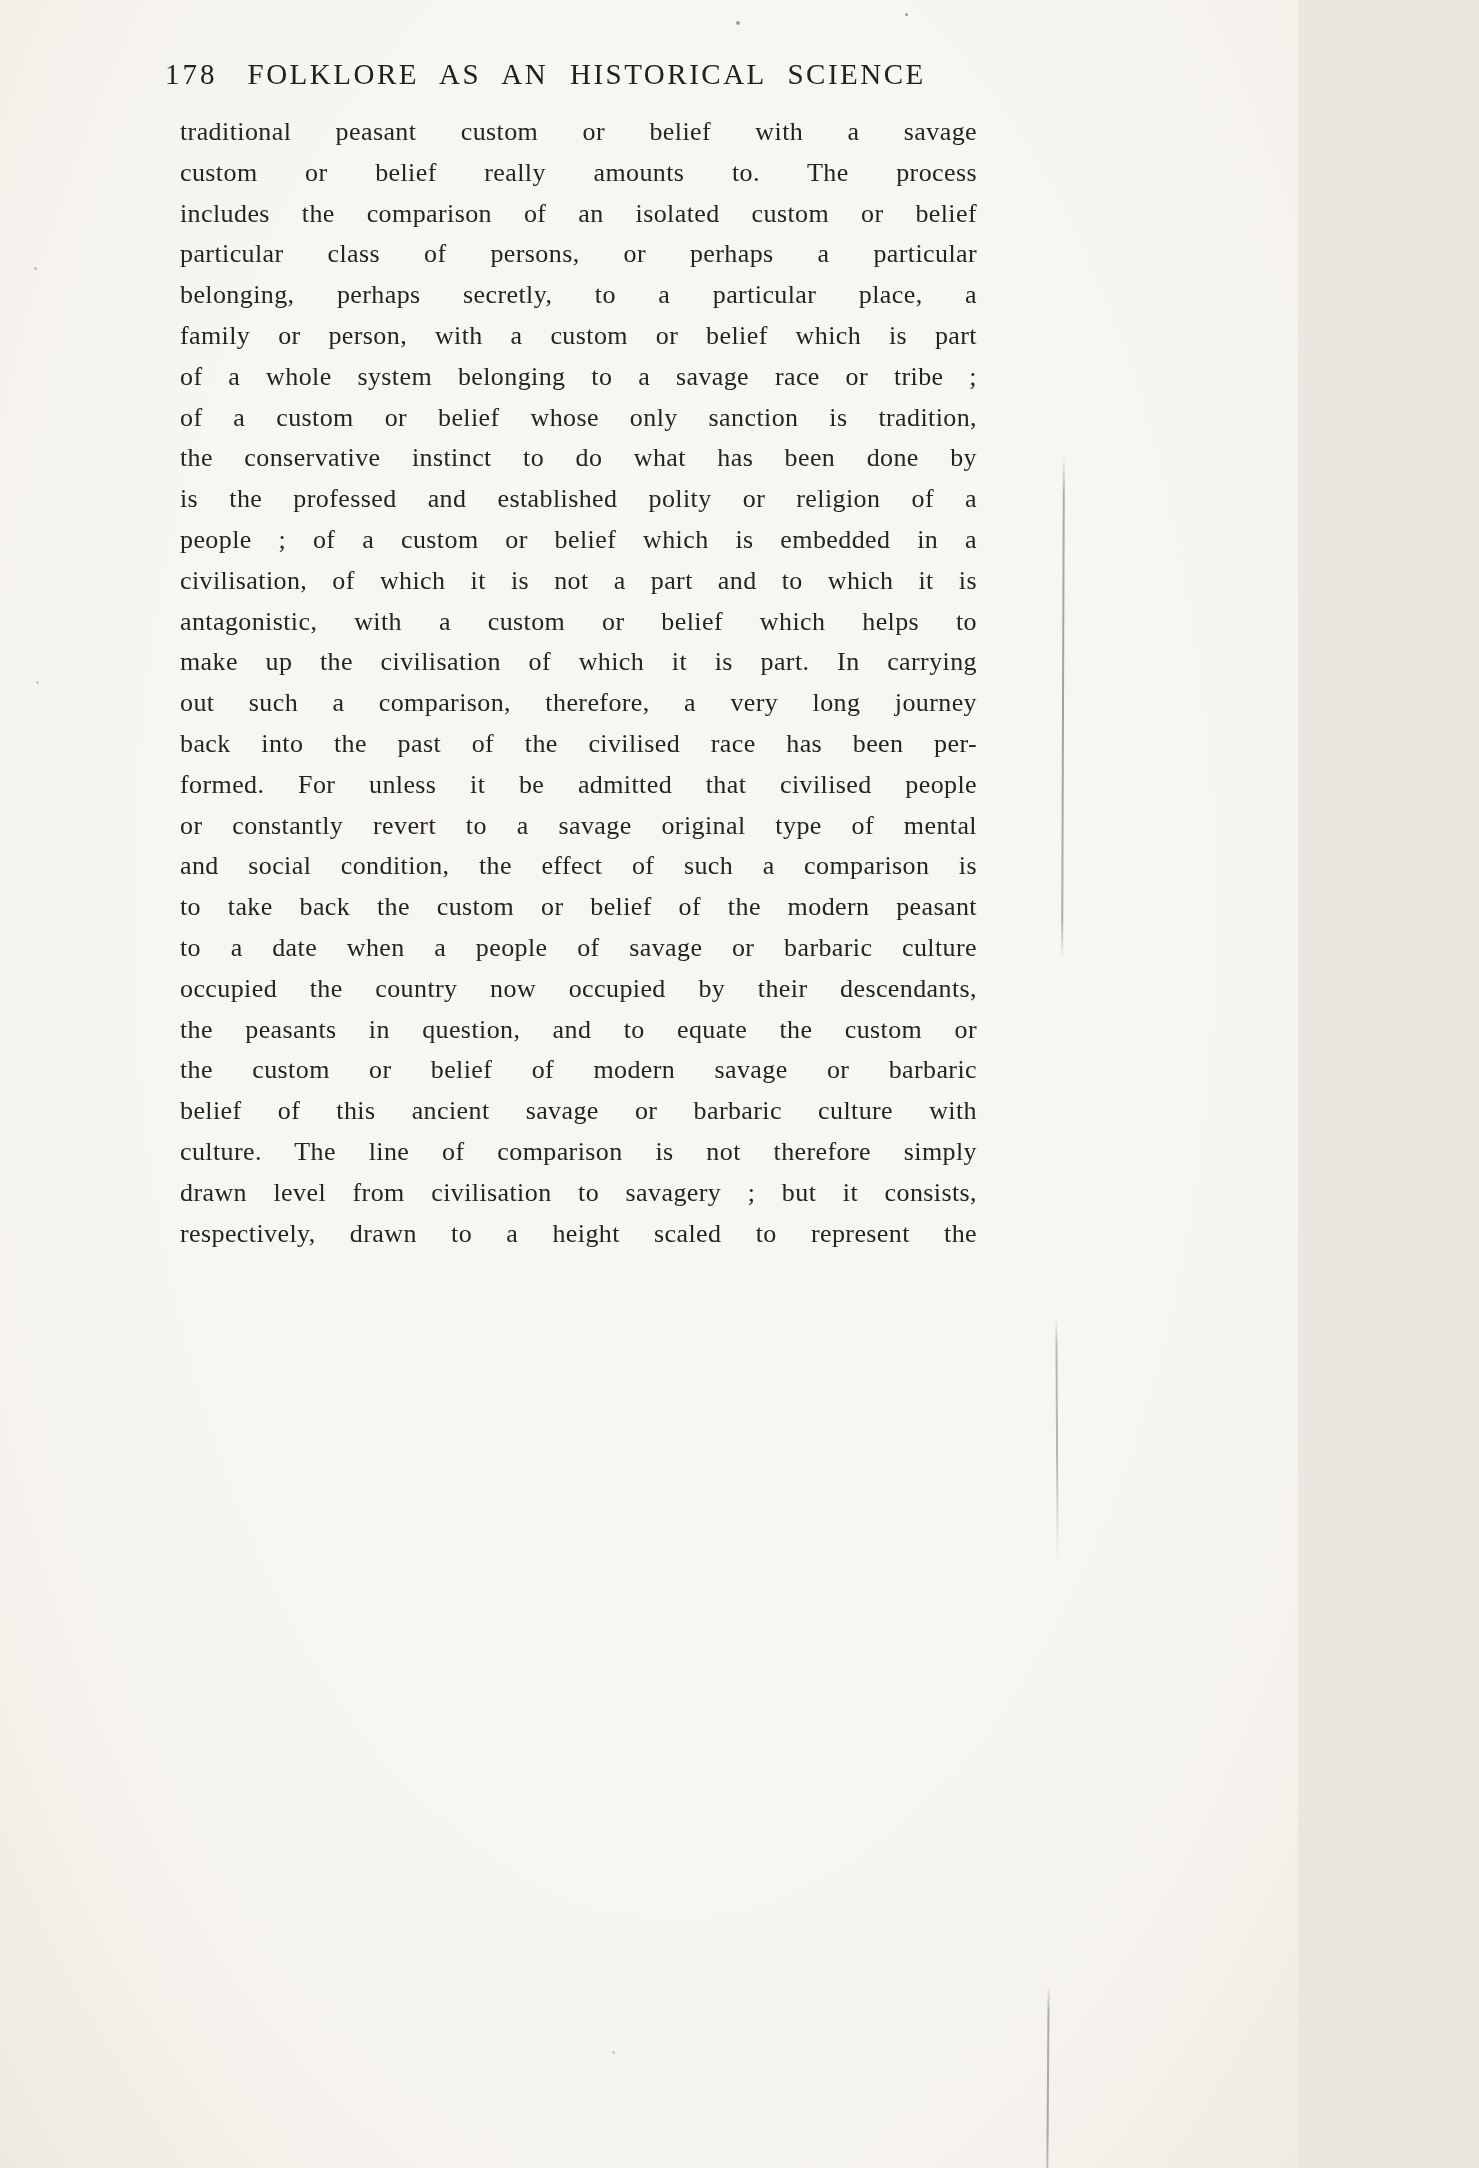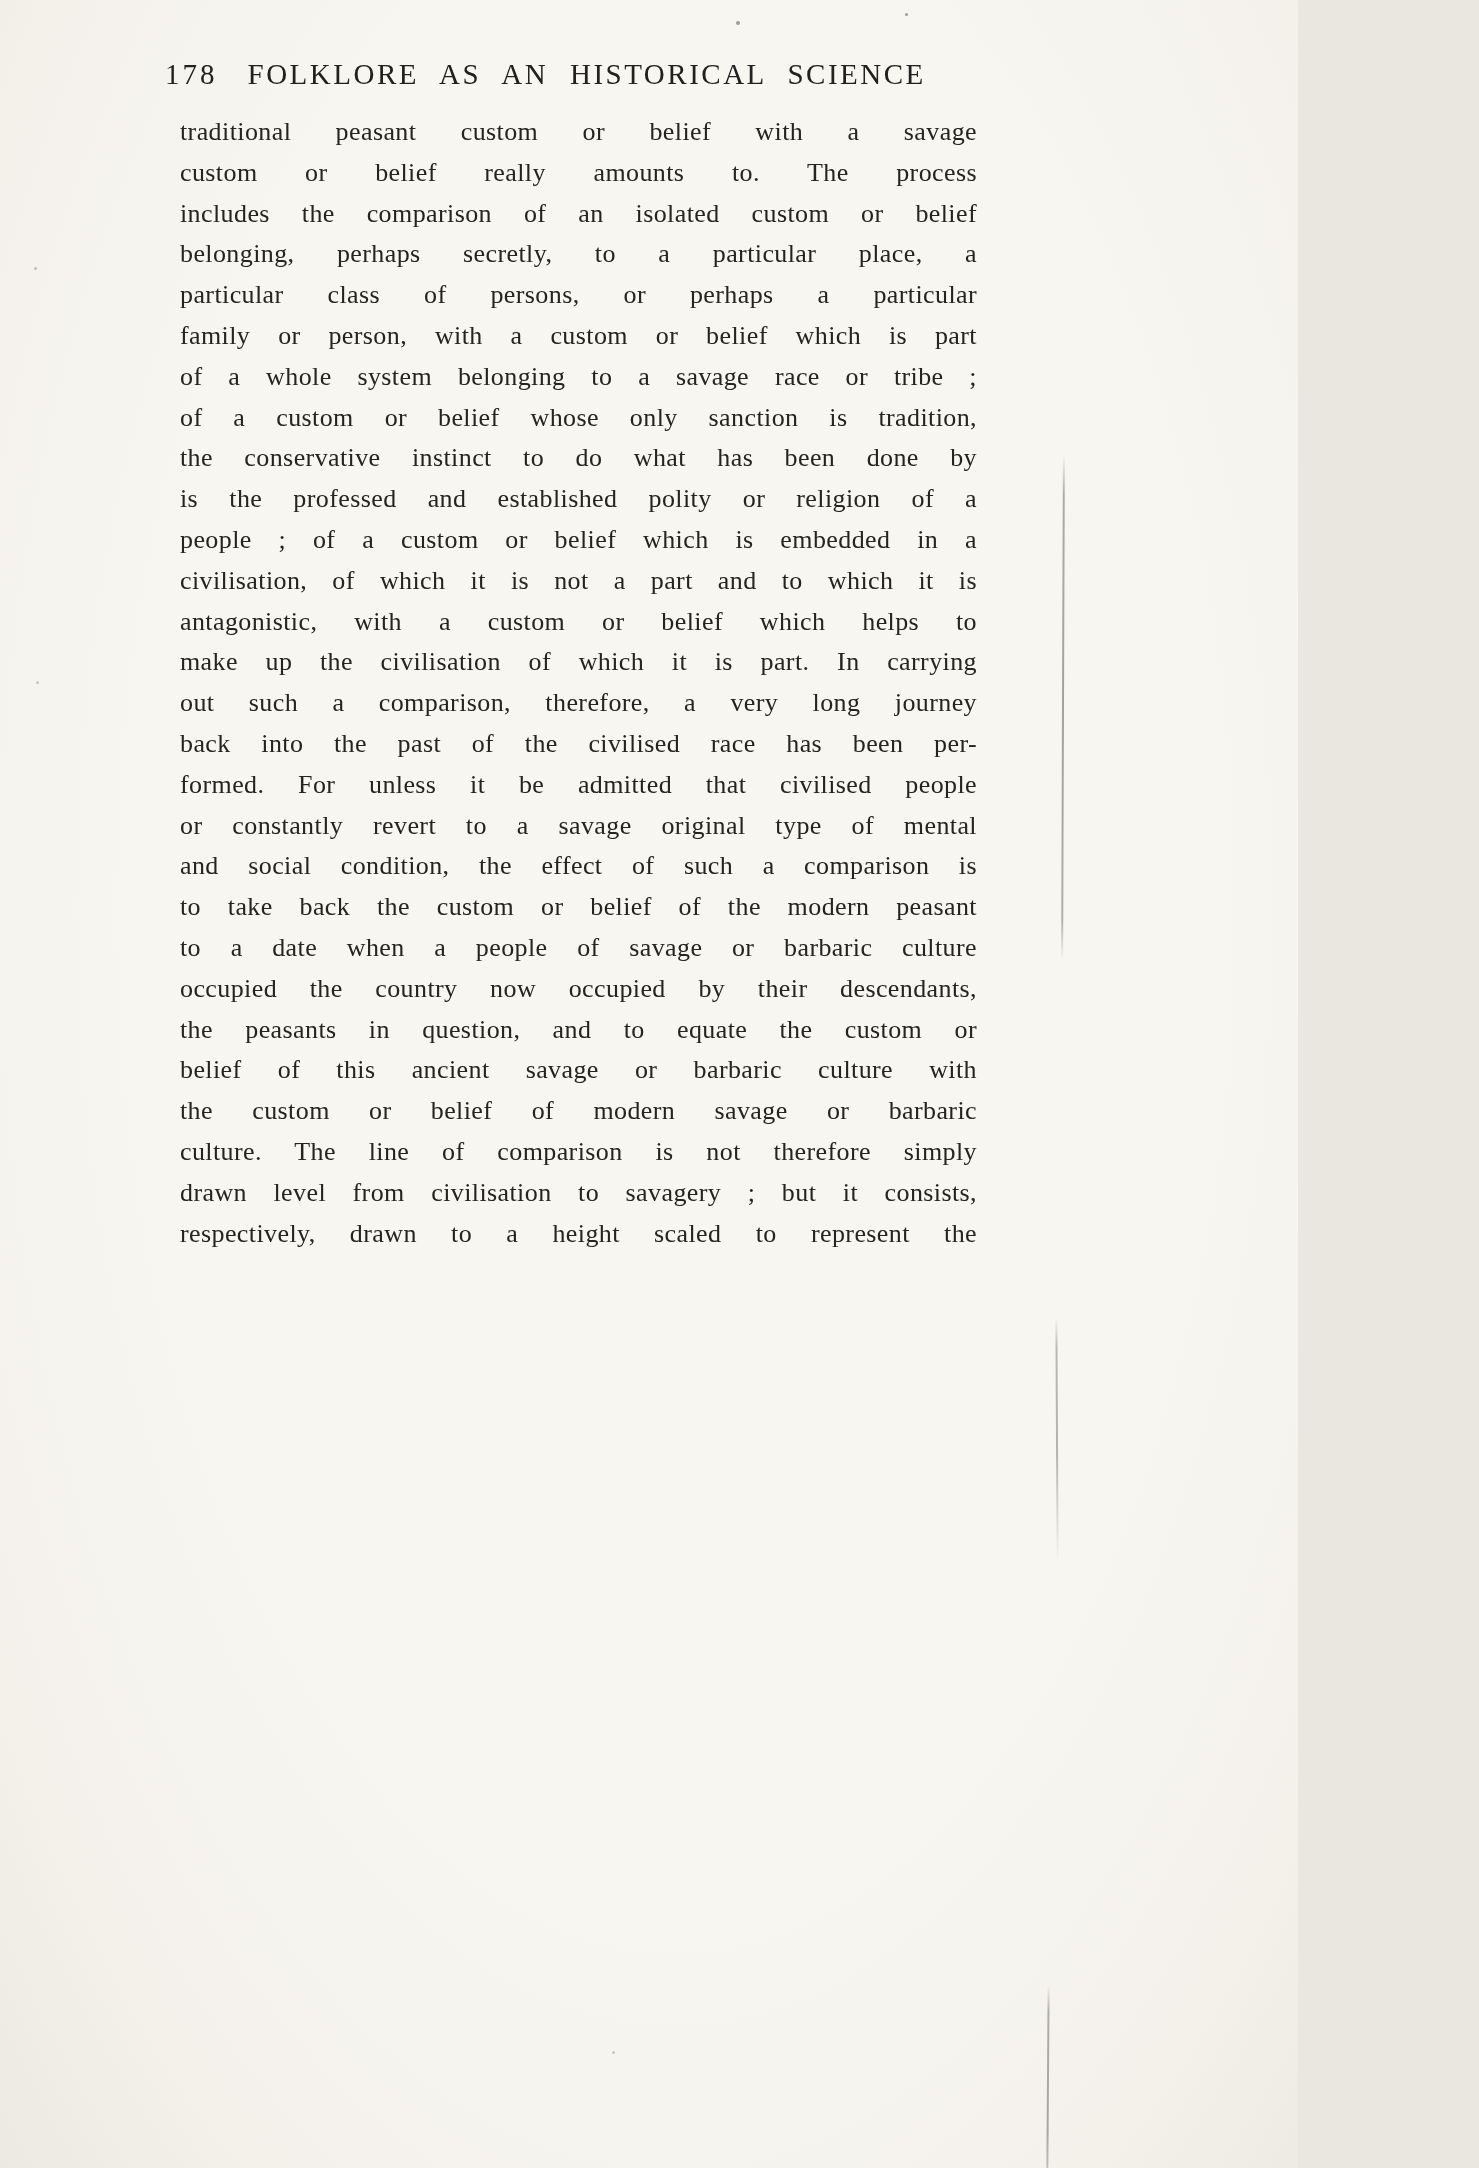--- a/index.html
+++ b/index.html
@@ -98,42 +98,42 @@
 
   <div class="running-head">
     <span class="page-number">178</span>
     <span class="running-title">FOLKLORE AS AN HISTORICAL SCIENCE</span>
   </div>
 
   <div class="textblock">
       <div class="line">traditional peasant custom or belief with a savage</div>
       <div class="line">custom or belief really amounts to. The process</div>
       <div class="line">includes the comparison of an isolated custom or belief</div>
+      <div class="line">particular class of persons, or perhaps a particular</div>
       <div class="line">belonging, perhaps secretly, to a particular place, a</div>
-      <div class="line">particular class of persons, or perhaps a particular</div>
       <div class="line">family or person, with a custom or belief which is part</div>
       <div class="line">of a whole system belonging to a savage race or tribe ;</div>
       <div class="line">of a custom or belief whose only sanction is tradition,</div>
       <div class="line">the conservative instinct to do what has been done by</div>
       <div class="line">is the professed and established polity or religion of a</div>
       <div class="line">people ; of a custom or belief which is embedded in a</div>
       <div class="line">civilisation, of which it is not a part and to which it is</div>
       <div class="line">antagonistic, with a custom or belief which helps to</div>
       <div class="line">make up the civilisation of which it is part.  In carrying</div>
       <div class="line">out such a comparison, therefore, a very long journey</div>
       <div class="line">back into the past of the civilised race has been per-</div>
       <div class="line">formed.  For unless it be admitted that civilised people</div>
       <div class="line">or constantly revert to a savage original type of mental</div>
       <div class="line">and social condition, the effect of such a comparison is</div>
       <div class="line">to take back the custom or belief of the modern peasant</div>
       <div class="line">to a date when a people of savage or barbaric culture</div>
       <div class="line">occupied the country now occupied by their descendants,</div>
       <div class="line">the peasants in question, and to equate the custom or</div>
+      <div class="line">the custom or belief of modern savage or barbaric</div>
       <div class="line">belief of this ancient savage or barbaric culture with</div>
-      <div class="line">the custom or belief of modern savage or barbaric</div>
       <div class="line">culture.  The line of comparison is not therefore simply</div>
       <div class="line">drawn level from civilisation to savagery ; but it consists,</div>
       <div class="line">respectively, drawn to a height scaled to represent the</div>
     </div>
 
   <div class="scan-mark m1"></div>
   <div class="scan-mark m2"></div>
   <div class="scan-mark m3"></div>
 
   <div class="speck s1"></div>

